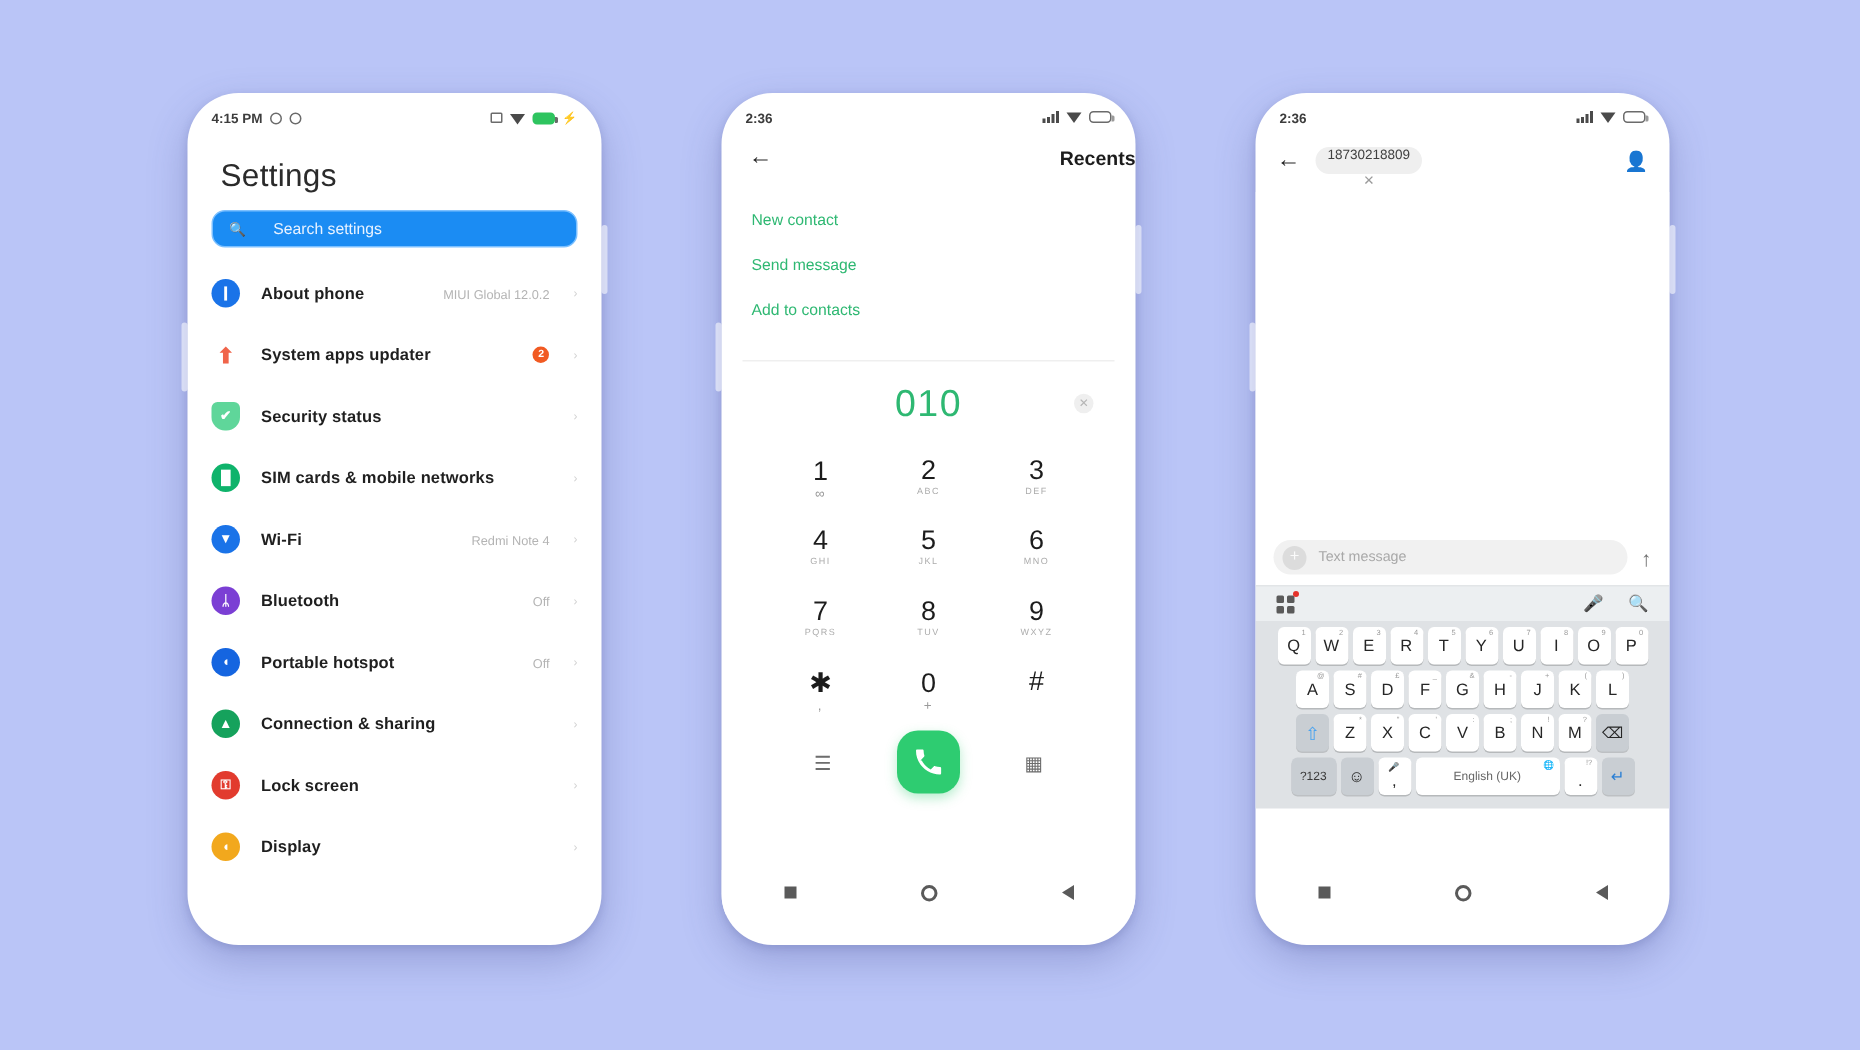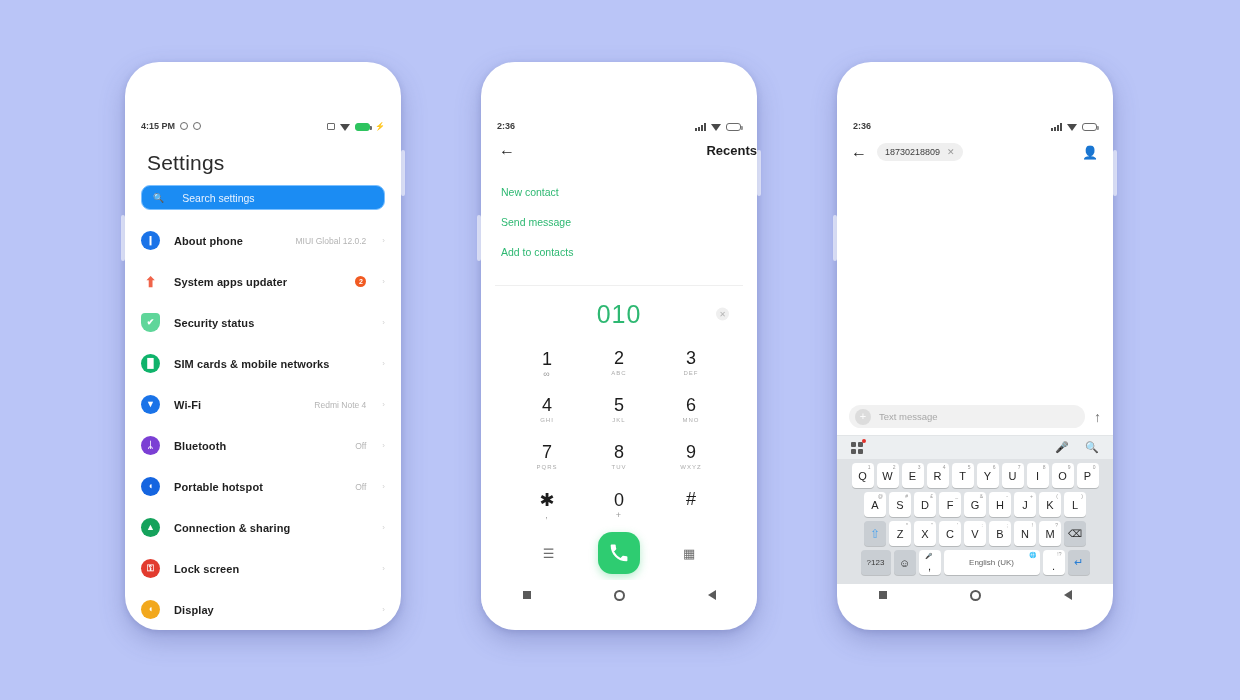--- a/index.html
+++ b/index.html
@@ -23,23 +23,23 @@
   .phone-side {
     position: absolute;
     width: 4px; height: 46px;
     background: rgba(255,255,255,.55);
     border-radius: 3px;
   }
   .screen { position: absolute; inset: 0; overflow: hidden; }
 
   
   .statusbar {
-    display: flex; align-items: flex-end; justify-content: space-between;
-    padding: 0 16px; height: 24px;
-    font-size: 9px; color: #3c3c3c; font-weight: bold; margin-top: 45px;
+    display: flex; align-items: flex-start; justify-content: space-between;
+    padding: 12px 16px; height: 24px;
+    font-size: 9px; color: #3c3c3c; font-weight: bold;
   }
   .sb-left { display: flex; align-items: center; gap: 5px; }
   .sb-right { display: flex; align-items: center; gap: 5px; }
   .ic-alarm { width: 8px; height: 8px; border: 1.2px solid #6b6b6b; border-radius: 50%; display:inline-block; }
   .ic-sq { width: 8px; height: 7px; border: 1.2px solid #6b6b6b; border-radius: 1px; display:inline-block; }
   .ic-wifi { display:inline-block; width: 10px; height: 8px; position: relative; }
   .ic-wifi::before{
     content:""; position:absolute; left:0; top:1px;
     border-left:5px solid transparent; border-right:5px solid transparent;
     border-top:7px solid #4a4a4a;
@@ -132,21 +132,21 @@
     width: 42px; height: 42px; border-radius: 14px; background:#2ecc71;
     display:flex;align-items:center;justify-content:center;
     box-shadow: 0 3px 8px rgba(46,204,113,.35);
   }
   .callbtn svg { width: 20px; height: 20px; fill:#fff; }
 
   
   .topbar3 { display:flex; align-items:center; height: 42px; padding: 0 14px; gap: 10px; }
   .num-chip {
     background:#efefef; border-radius: 11px; height: 18px;
-    display:flex; align-items:center; gap:7px; padding: 0 8px;
+    display:flex; align-items:center; gap:7px; padding: 0 8px; flex-direction: column;
   }
   .num-chip .txt { font-size: 9px; color:#404040; }
   .num-chip .x { font-size: 9px; color:#9a9a9a; }
   .person-icon { margin-left:auto; font-size:13px; color:#2b2b2b; }
   .msg-body { height: 225px; background:#ffffff; }
   .compose {
     display:flex; align-items:center; gap: 9px; padding: 7px 12px; background:#fff;
   }
   .compose-field {
     flex:1; background:#f1f1f1; border-radius: 14px; height: 23px;

